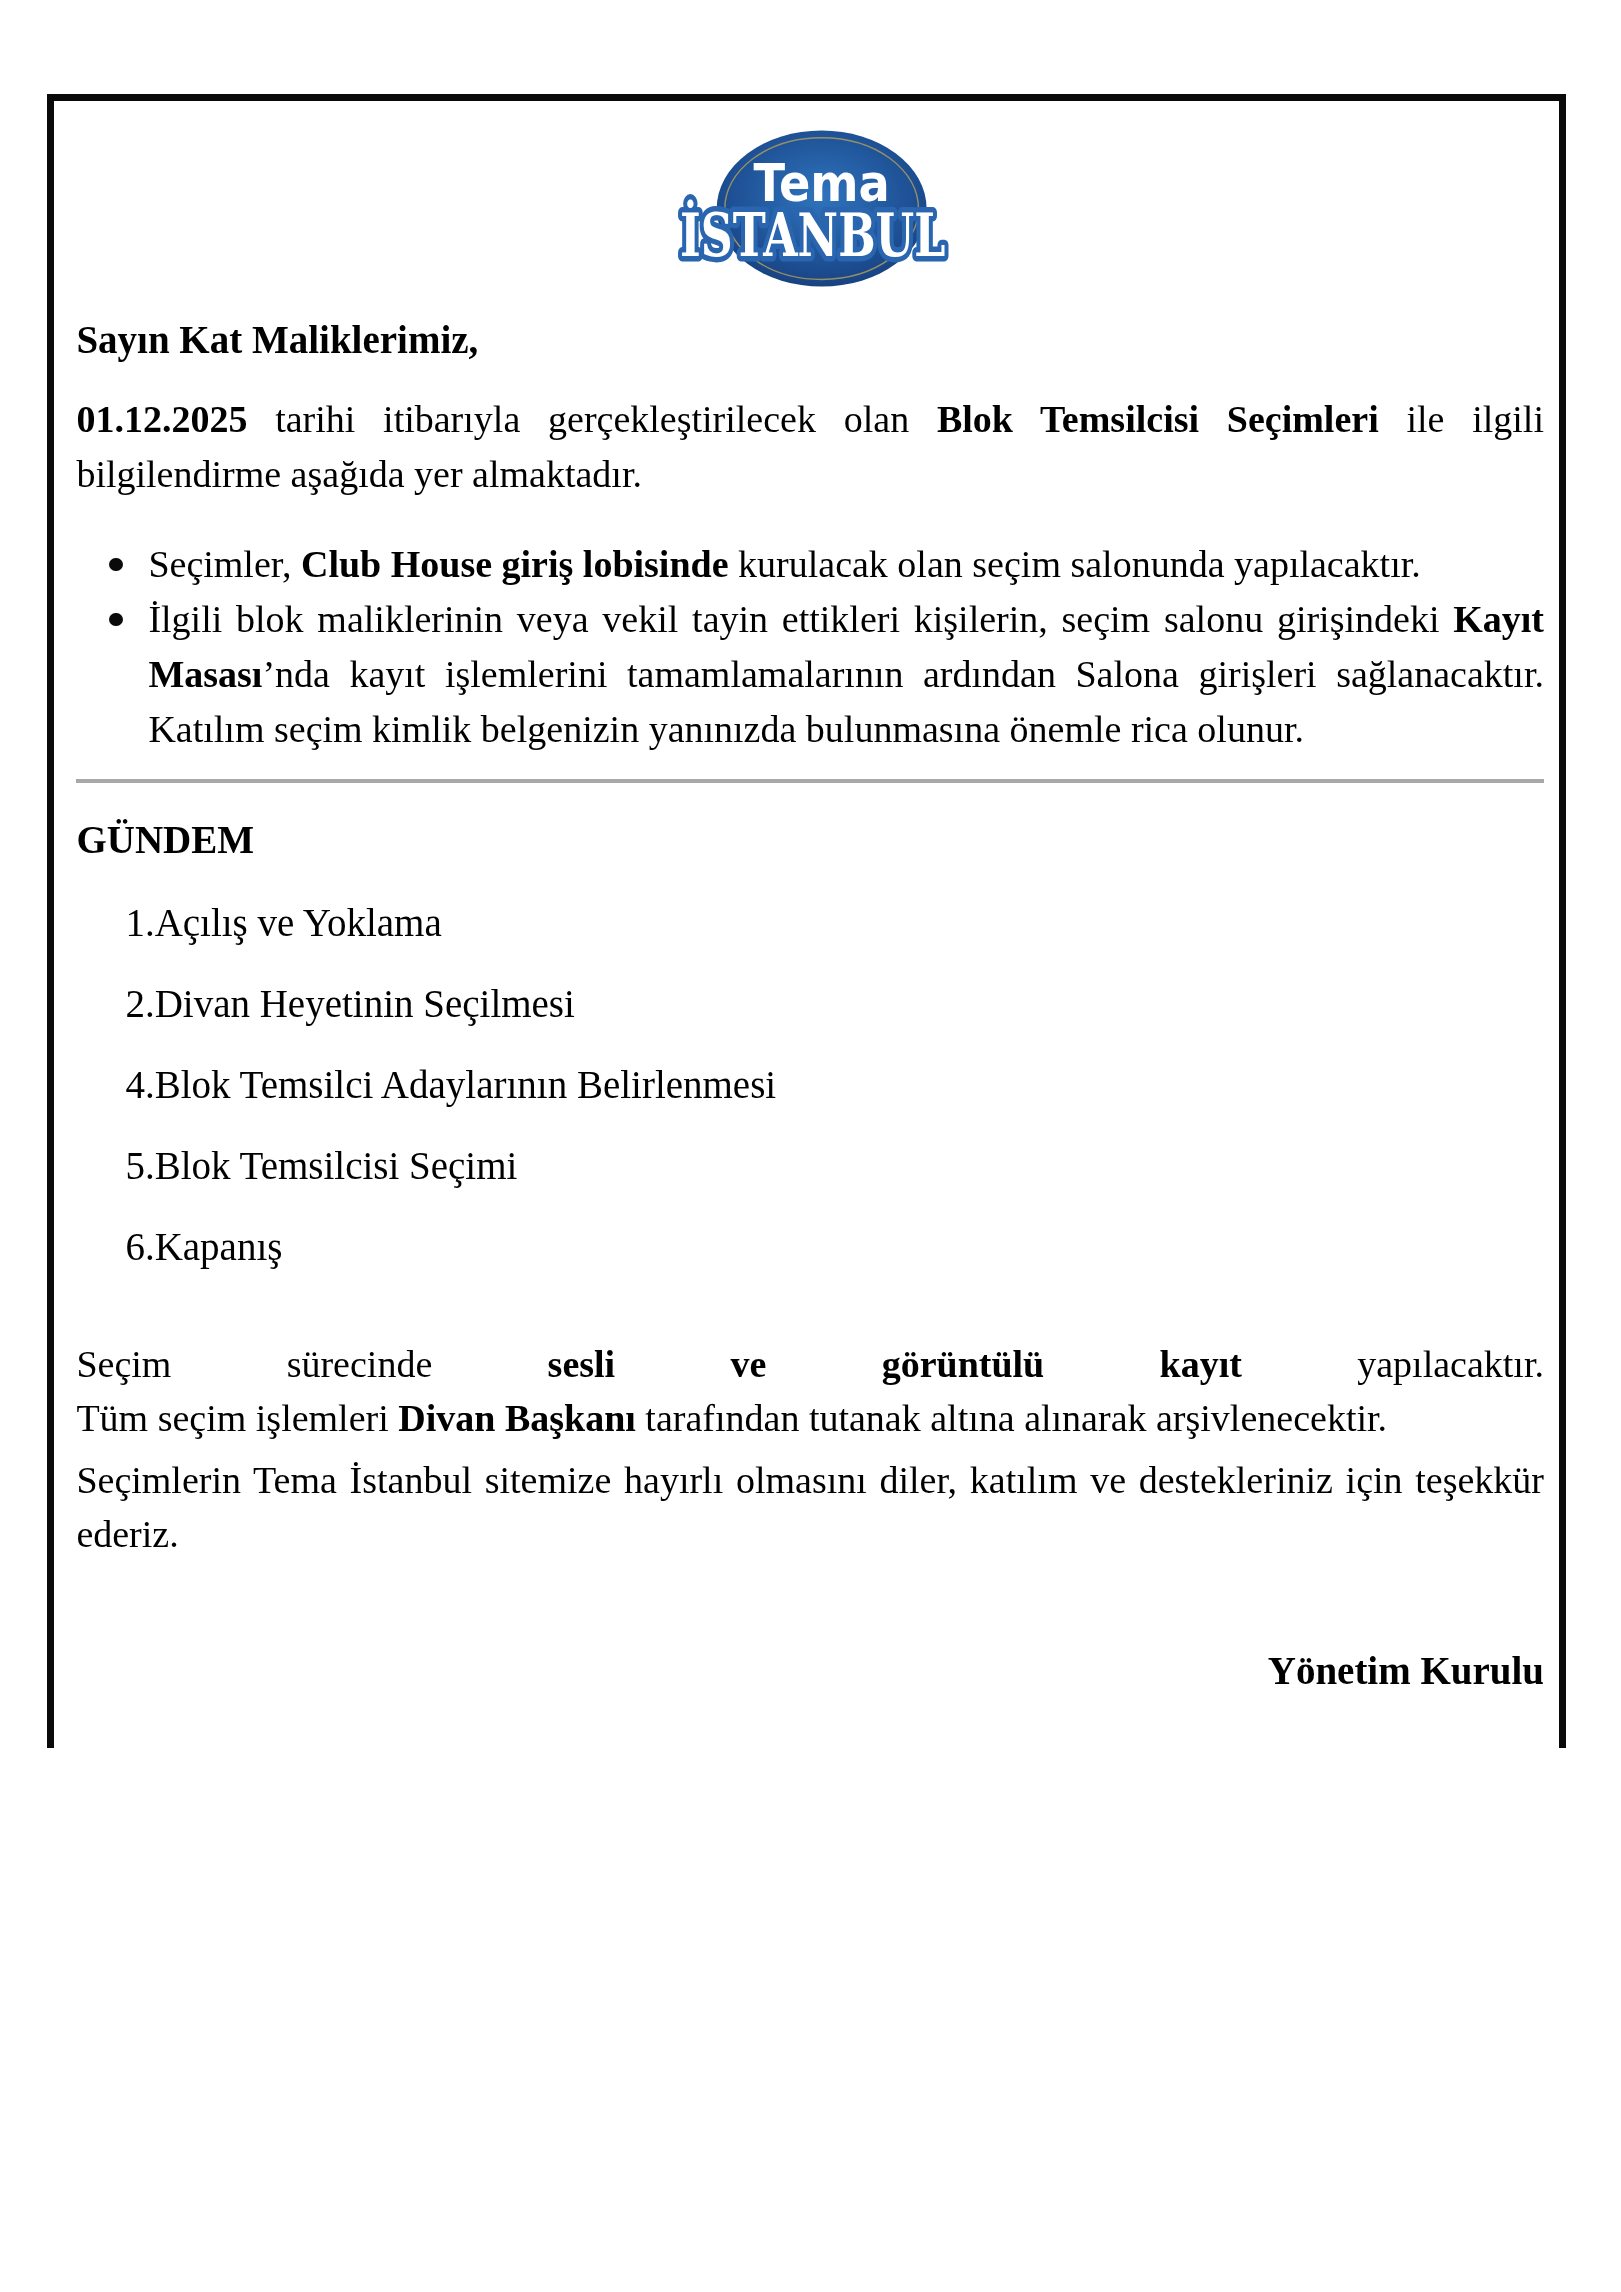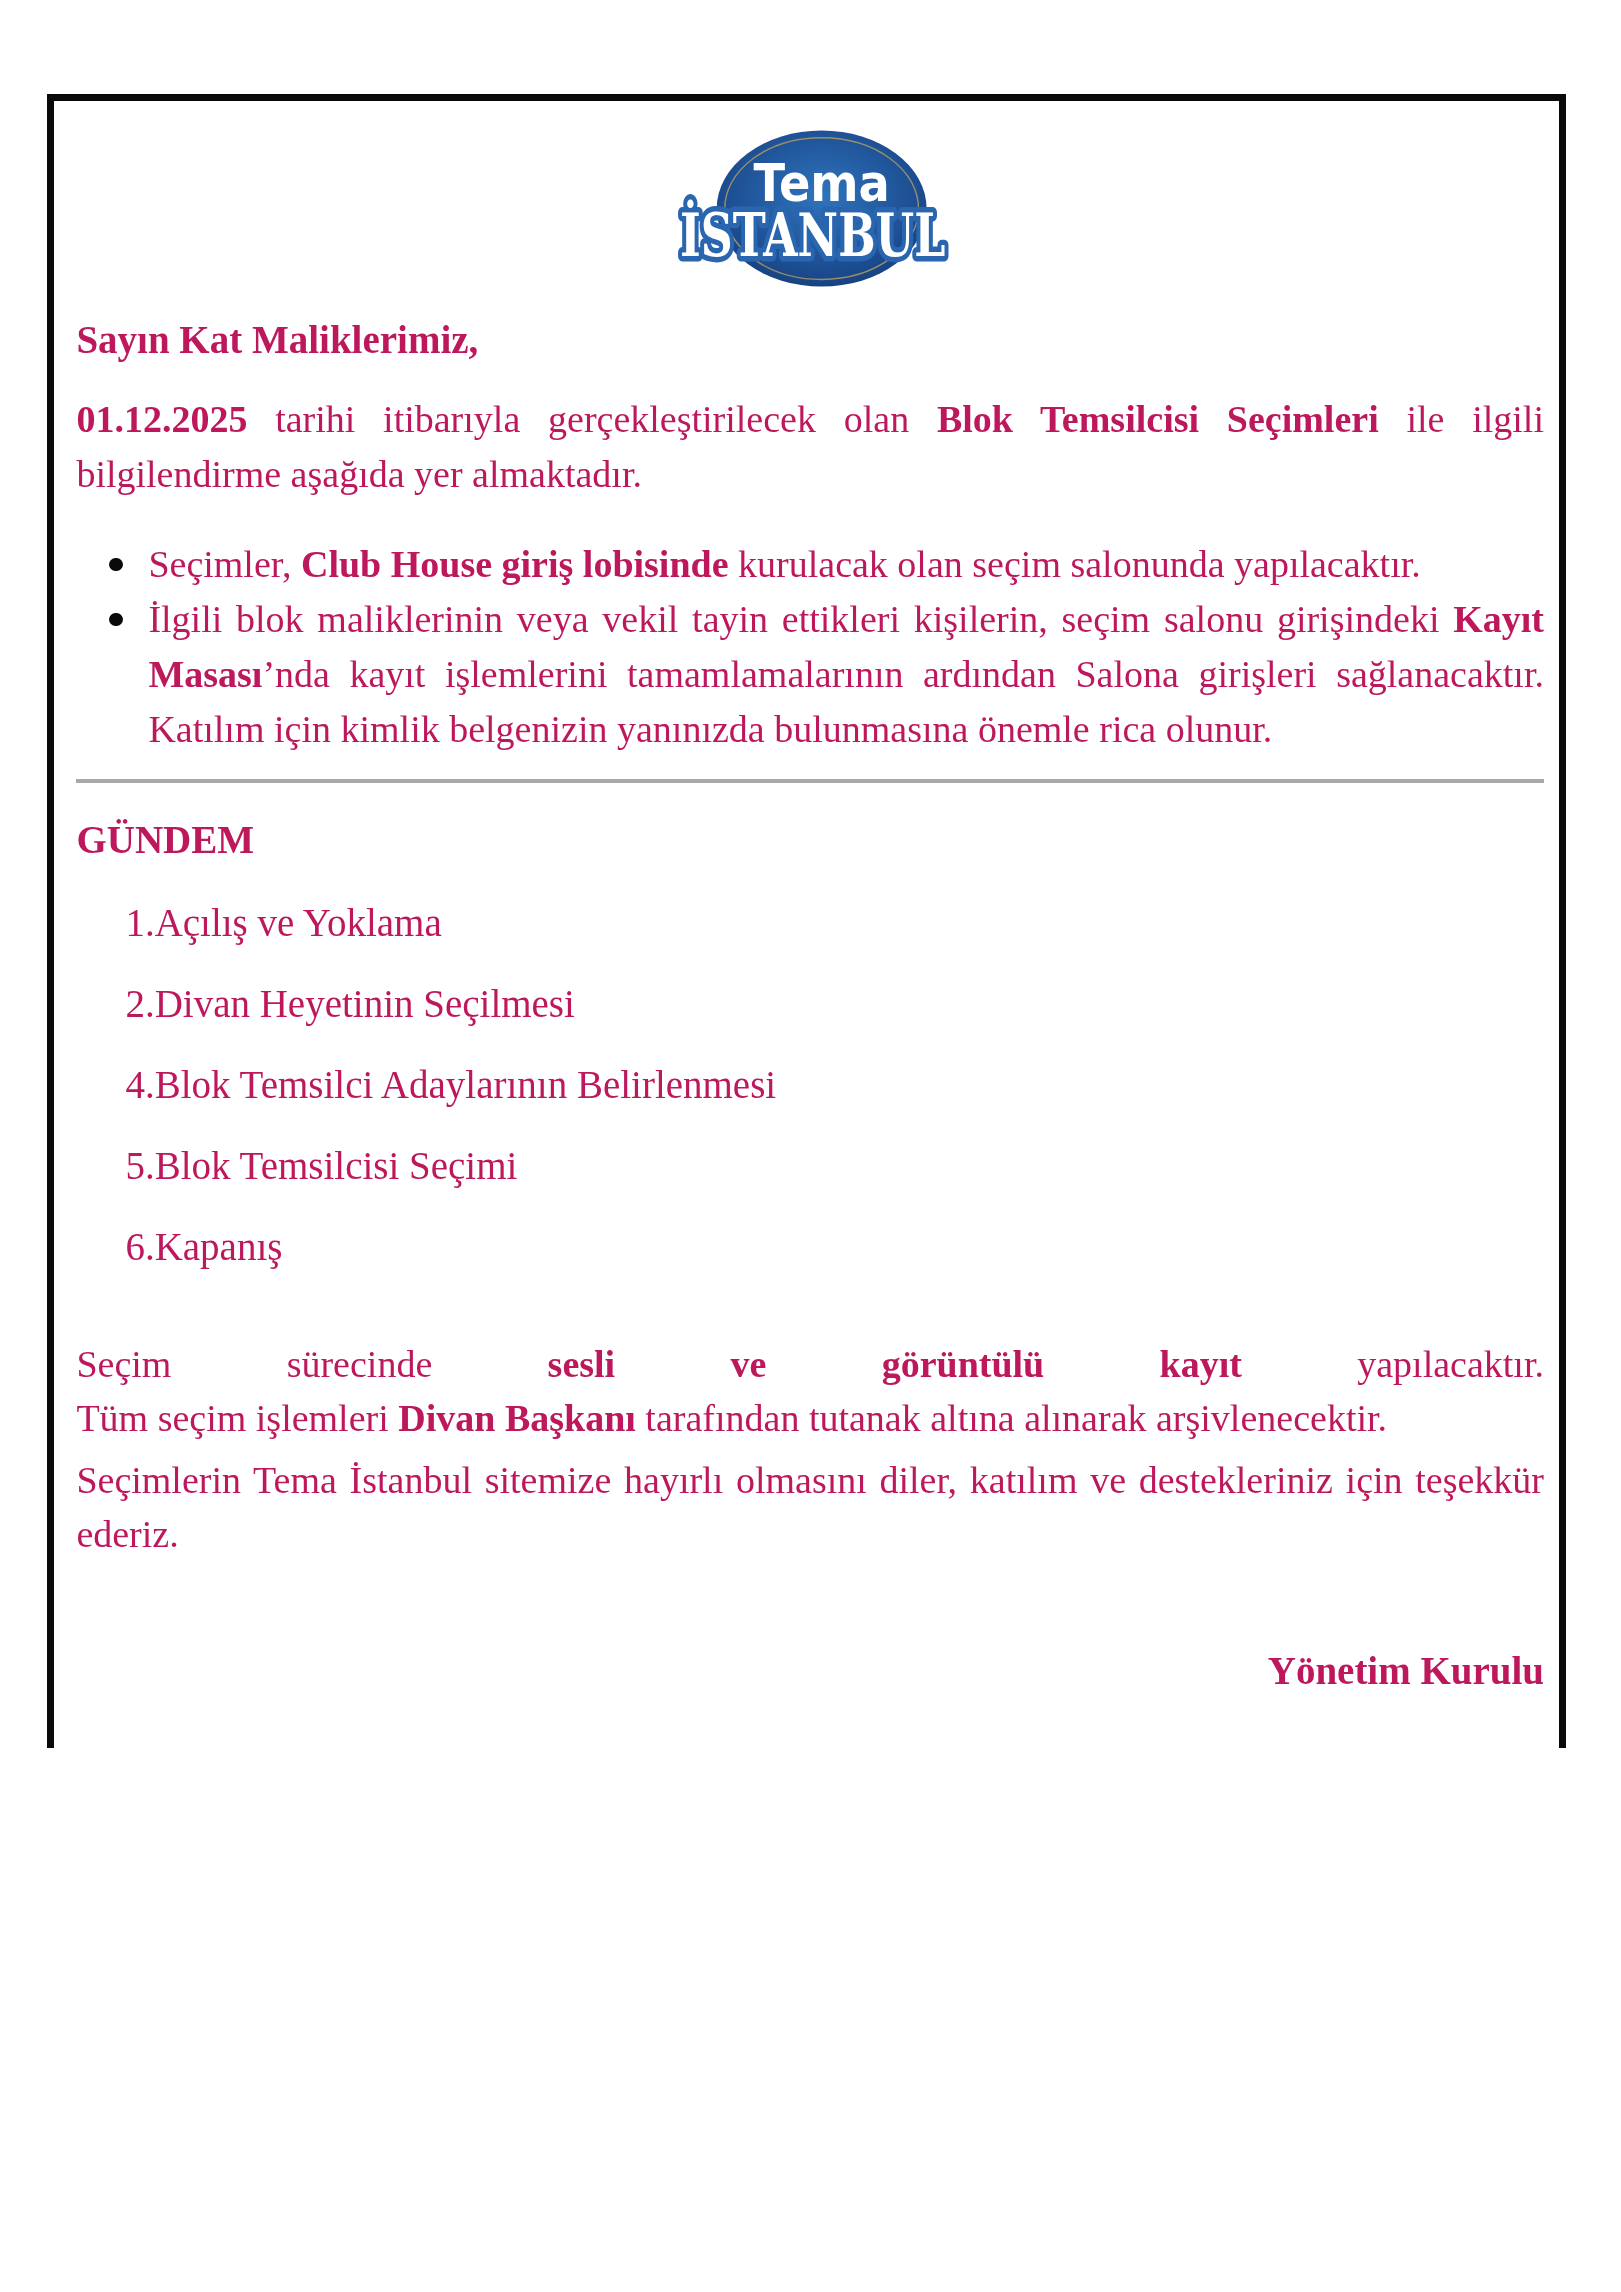--- a/index.html
+++ b/index.html
@@ -1,21 +1,21 @@
 <!DOCTYPE html>
 <html style="font-size:14.3px"><head>
 <meta charset="utf-8">
 <style>
   html,body{margin:0;padding:0;background:#ffffff;}
   .page{
     position:relative;
     width:1622px;height:1748px;
     background:#ffffff;
     font-family:"Liberation Serif","DejaVu Serif",serif;
-    color:#be185d;
+    color:#000000;
     overflow:hidden;
   }
   .frame{
     position:absolute;left:47px;top:94px;
     box-sizing:border-box;
     width:1519px;height:2161px;
     border:7.2px solid #0a0a0a;
     padding:0 15px 0 22.4px;
   }
   .logo-wrap{width:278px;height:184px;margin:25px auto 0;}
@@ -107,21 +107,21 @@
         <text class="logo-tema" x="168" y="84" text-anchor="middle" font-size="57" textLength="152" lengthAdjust="spacingAndGlyphs" fill="#ffffff">Tema</text>
       </svg>
     </div>
 
     <p class="salutation">Sayın Kat Maliklerimiz,</p>
 
     <p class="para intro"><span class="b">01.12.2025</span><span> tarihi itibarıyla gerçekleştirilecek olan </span><span class="b">Blok Temsilcisi Seçimleri</span><span> ile ilgili bilgilendirme aşağıda yer almaktadır.</span></p>
 
     <ul class="bullets">
         <li><span>Seçimler, </span><span class="b">Club House giriş lobisinde</span><span> kurulacak olan seçim salonunda yapılacaktır.</span></li>
-        <li><span>İlgili blok maliklerinin veya vekil tayin ettikleri kişilerin, seçim salonu girişindeki </span><span class="b">Kayıt Masası</span><span>’nda kayıt işlemlerini tamamlamalarının ardından Salona girişleri sağlanacaktır. Katılım için kimlik belgenizin yanınızda bulunmasına önemle rica olunur.</span></li>
+        <li><span>İlgili blok maliklerinin veya vekil tayin ettikleri kişilerin, seçim salonu girişindeki </span><span class="b">Kayıt Masası</span><span>’nda kayıt işlemlerini tamamlamalarının ardından Salona girişleri sağlanacaktır. Katılım seçim kimlik belgenizin yanınızda bulunmasına önemle rica olunur.</span></li>
       </ul>
 
     <hr class="divider">
 
     <h2 class="agenda-title">GÜNDEM</h2>
 
     <div class="agenda">
         <div class="agenda-item">1.Açılış ve Yoklama</div>
         <div class="agenda-item">2.Divan Heyetinin Seçilmesi</div>
         <div class="agenda-item">4.Blok Temsilci Adaylarının Belirlenmesi</div>

